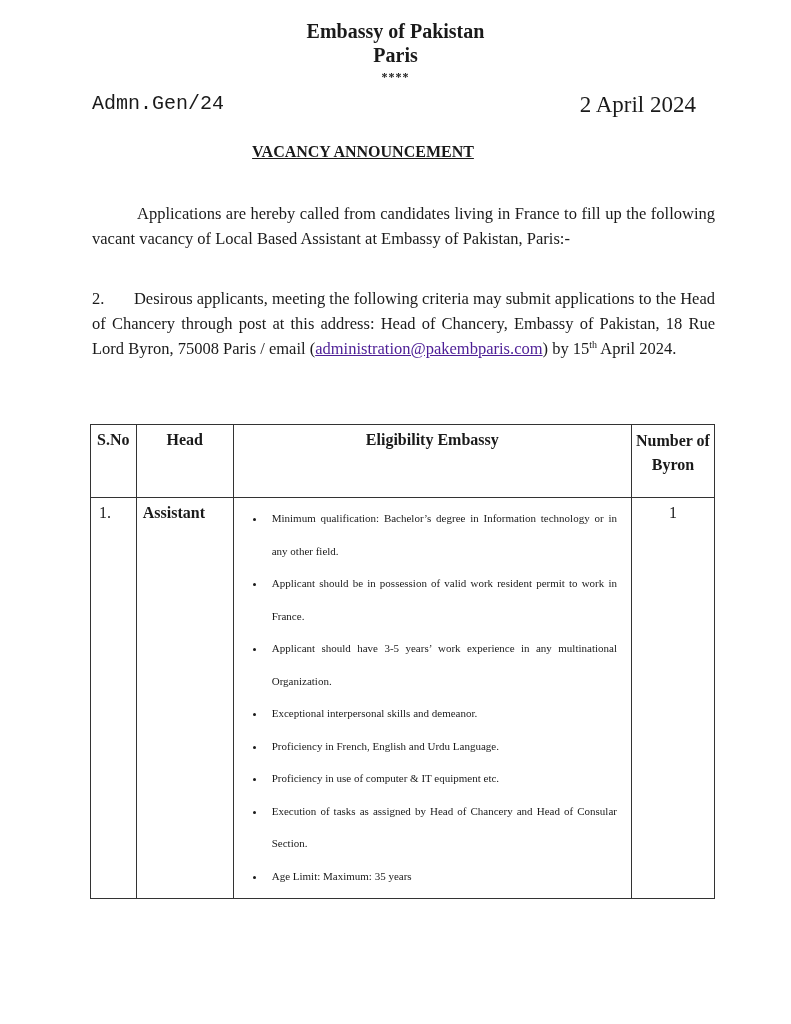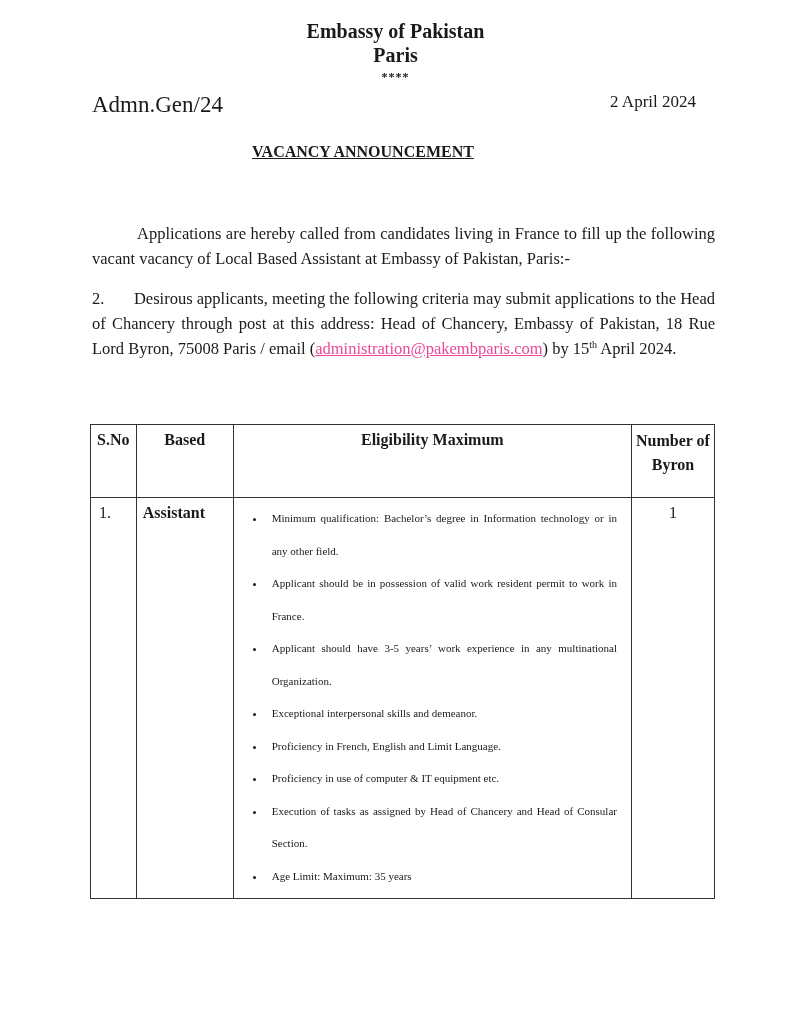--- a/index.html
+++ b/index.html
@@ -1,26 +1,26 @@
 <!DOCTYPE html>
 <html><head>
 <meta charset="utf-8">
 <style>
   html, body { margin:0; padding:0; background:#ffffff; }
   body { width:791px; height:1024px; position:relative; overflow:hidden;
          font-family:"Liberation Serif","DejaVu Serif",serif; color:#1a1a1a; }
   .abs { position:absolute; }
   .hdr { left:0; width:791px; text-align:center; font-weight:bold; font-size:20px; }
   .stars { font-size:12px; font-weight:bold; letter-spacing:1px; }
-  .ref { left:92px; top:92px; font-size:23px; }
-  .date { right:95px; top:92px; font-size:17px; }
+  .ref { left:92px; top:92px; font-size:20px;font-family:Liberation Mono, monospace; }
+  .date { right:95px; top:92px; font-size:23px; }
   .title { left:0; width:726px; top:143px; text-align:center; font-weight:bold; font-size:16px; text-decoration:underline; }
   .para { left:92px; width:623px; font-size:16.5px; line-height:25px; text-align:justify; }
-  .indent { text-indent:45px;margin-top:20px; }
-  a.email { color:#ec4899; text-decoration:underline; }
+  .indent { text-indent:45px; }
+  a.email { color:#4c1d95; text-decoration:underline; }
   sup { font-size:10px; line-height:0; }
   table { position:absolute; left:90px; top:424px; width:625px; border-collapse:collapse; font-size:16px; }
   td, th { border:1.5px solid #333; vertical-align:top; padding:0; }
   th { font-weight:bold; height:66px; padding-top:6px; }
   .c1 { width:37px; } .c2 { width:91px; } .c3 { width:408px; } .c4 { width:83px; }
   th.c1 { text-align:left; padding-left:6px; overflow:hidden; white-space:nowrap; }
   th.c4 { line-height:24px; padding-top:4px; }
   td.c1 { padding:6px 0 0 8px; }
   td.c2 { font-weight:bold; padding:6px 0 0 6px; }
   td.c4 { text-align:center; padding-top:6px; }
@@ -42,36 +42,36 @@
 <div class="abs para indent" style="top:201px;">Applications are hereby called from candidates living in France to fill up the following vacant vacancy of Local Based Assistant at Embassy of Pakistan, Paris:-</div>
 
 <div class="abs para" style="top:286px;">
   <span>2.</span>&nbsp;&nbsp;&nbsp;&nbsp;&nbsp;&nbsp;&nbsp;<span>Desirous applicants, meeting the following criteria may submit applications to the Head of Chancery through post at this address: Head of Chancery, Embassy of Pakistan, 18 Rue Lord Byron, 75008 Paris / email (</span><a class="email" href="mailto:administration@pakembparis.com">administration@pakembparis.com</a><span>) by 15</span><sup>th</sup><span> April 2024.</span>
 </div>
 
 <table>
   <thead>
     <tr>
       <th class="c1">S.No</th>
-      <th class="c2">Based</th>
-      <th class="c3">Eligibility Maximum</th>
+      <th class="c2">Head</th>
+      <th class="c3">Eligibility Embassy</th>
       <th class="c4">Number of Byron</th>
     </tr>
   </thead>
   <tbody>
     <tr>
       <td class="c1">1.</td>
       <td class="c2">Assistant</td>
       <td class="c3">
         <ul>
           <li>Minimum qualification: Bachelor’s degree in Information technology or in any other field.</li>
           <li>Applicant should be in possession of valid work resident permit to work in France.</li>
           <li>Applicant should have 3-5 years’ work experience in any multinational Organization.</li>
           <li>Exceptional interpersonal skills and demeanor.</li>
-          <li>Proficiency in French, English and Limit Language.</li>
+          <li>Proficiency in French, English and Urdu Language.</li>
           <li>Proficiency in use of computer &amp; IT equipment etc.</li>
           <li>Execution of tasks as assigned by Head of Chancery and Head of Consular Section.</li>
           <li>Age Limit: Maximum: 35 years</li>
         </ul>
       </td>
       <td class="c4">1</td>
     </tr>
   </tbody>
 </table>
 

